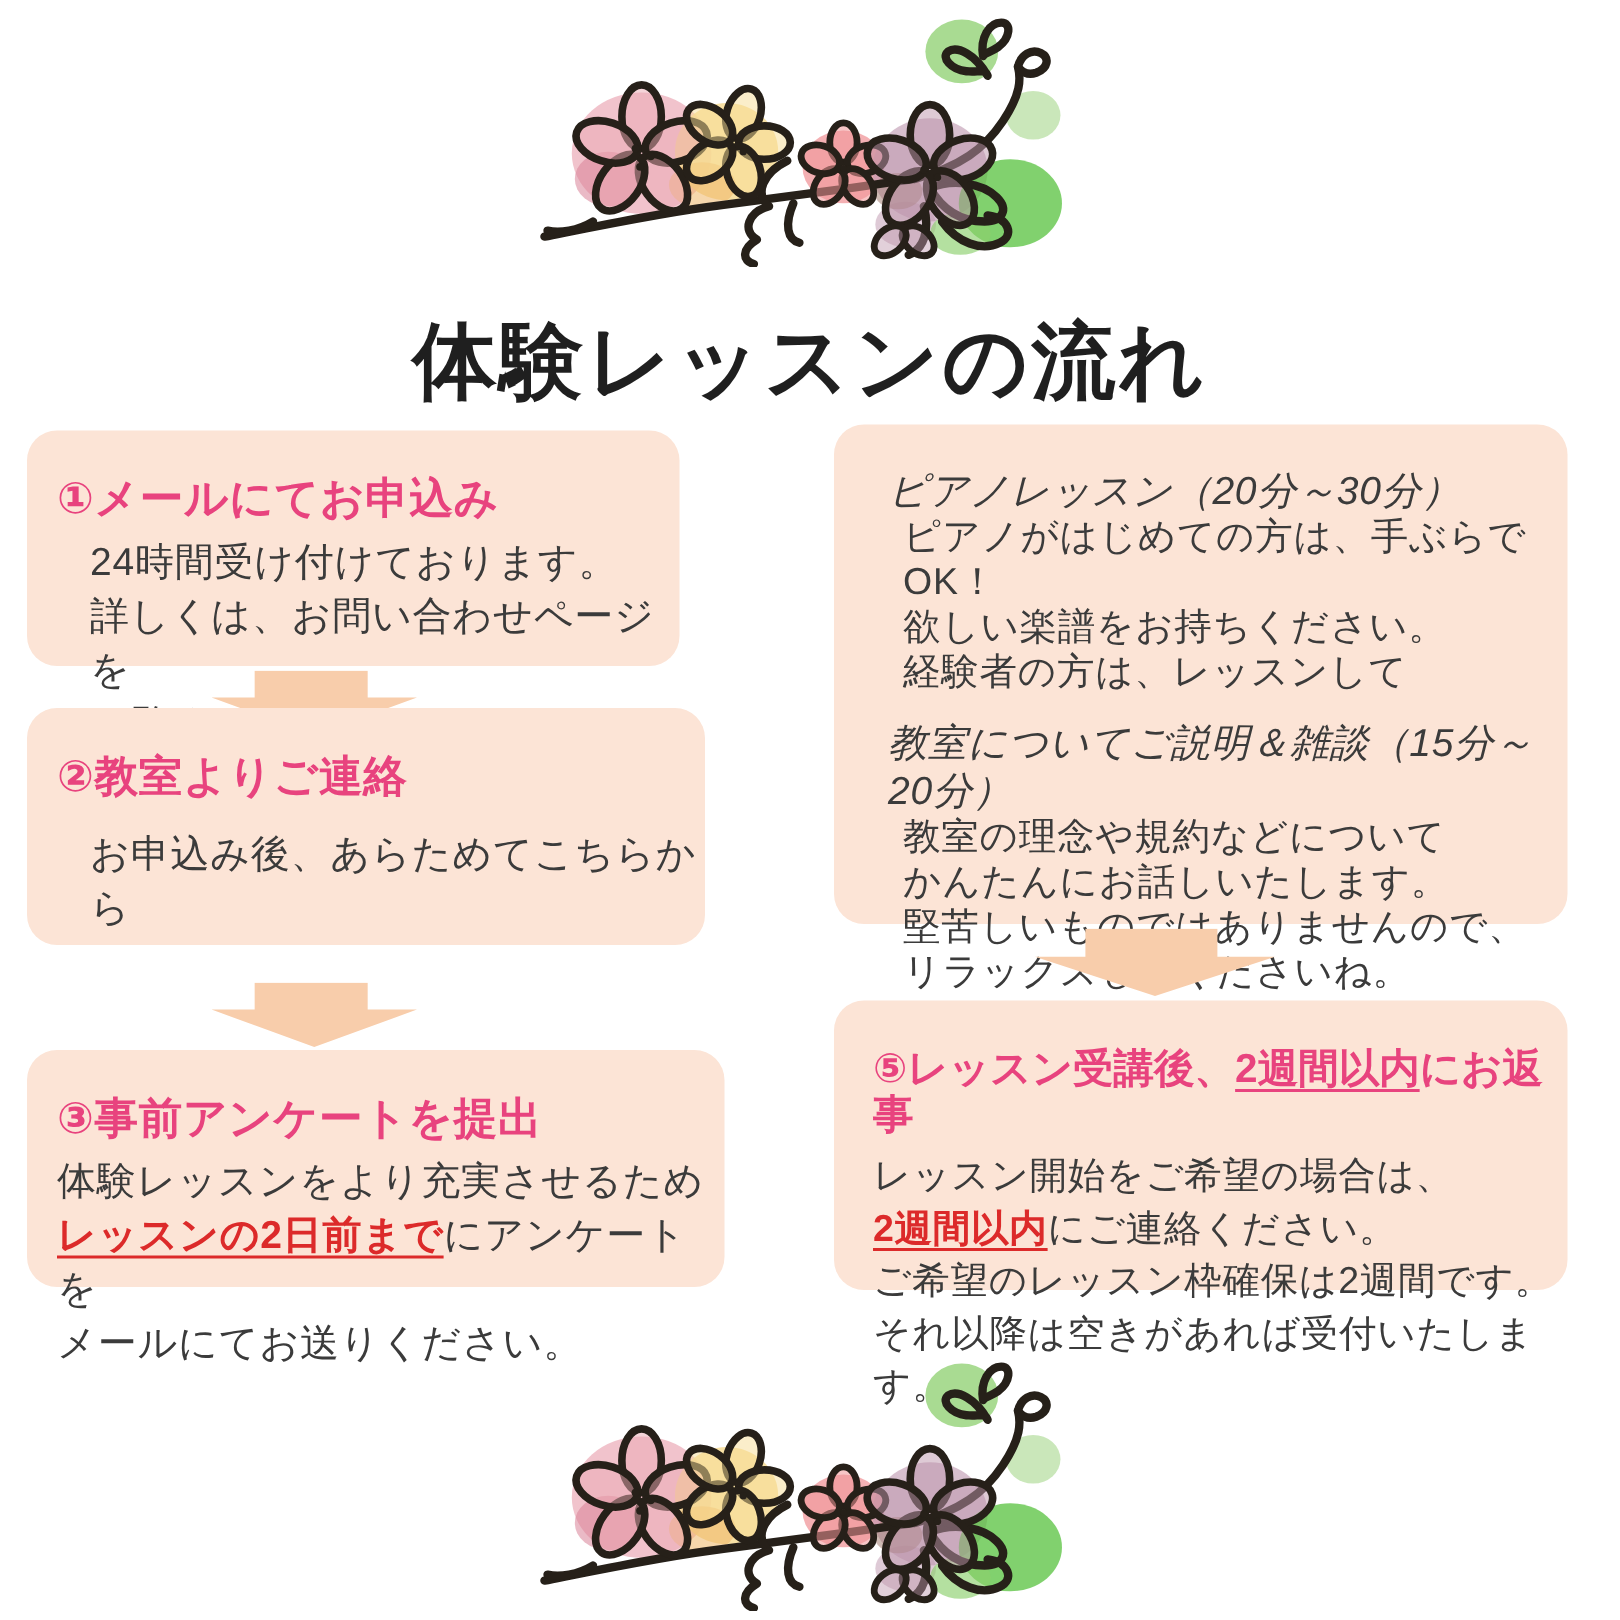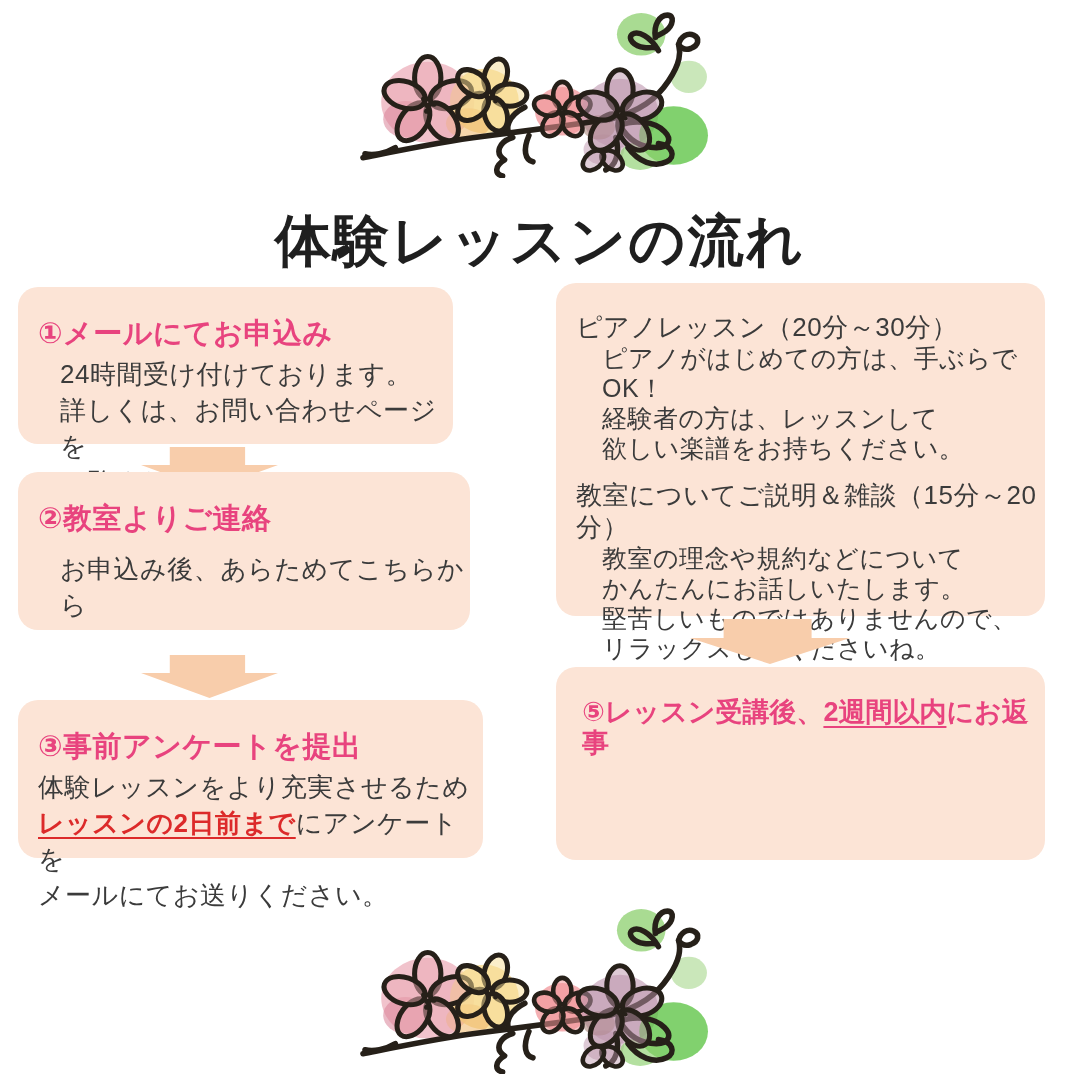--- a/index.html
+++ b/index.html
@@ -33,21 +33,21 @@
     margin:2px 0 6px 20px;font-size:29px;font-weight:bold;color:var(--heading-pink);
     line-height:1.15;letter-spacing:0.5px;
   }
   .box4 .heading{font-size:28px;}
   .box5 .heading{margin-left:26px;font-size:27px;letter-spacing:0;}
   .line{font-size:26px;color:var(--body-text);line-height:36px;letter-spacing:0.5px;}
   .box1 .body,.box2 .body{margin-left:42px;}
   .box2 .body{margin-top:16px;}
   .box3 .body{margin-left:20px;}
   .box4 .line{line-height:30px;font-size:25px;}
-  .section-title{font-size:26px;color:var(--body-text);line-height:32px;margin-left:20px;letter-spacing:0.5px;}
+  .section-title{font-size:26px;color:var(--body-text);line-height:32px;margin-left:36px;letter-spacing:0.5px;font-style:italic;}
   .box4 .sub{margin-left:46px;}
   .box4 .section2{margin-top:16px;}
   .box5 .body{margin-left:26px;margin-top:8px;}
   .box5 .line{line-height:35px;font-size:25px;}
   .hl-red{
     color:var(--alert-red);font-weight:bold;text-decoration:underline;
     text-decoration-thickness:2px;text-underline-offset:5px;
   }
   .u{
     text-decoration:underline;text-decoration-thickness:2px;text-underline-offset:5px;
@@ -175,37 +175,45 @@
         <span class="hl-red">レッスンの2日前まで</span><span>にアンケートを</span>
       </div>
       <div class="line">メールにてお送りください。</div>
     </div>
   </section>
 
   <section class="box box4">
     <div class="section-title">ピアノレッスン（20分～30分）</div>
     <div class="sub">
       <div class="line">ピアノがはじめての方は、手ぶらでOK！</div>
+      <div class="line">欲しい楽譜をお持ちください。</div>
       <div class="line">経験者の方は、レッスンして</div>
-      <div class="line">欲しい楽譜をお持ちください。</div>
     </div>
     <div class="section-title section2">教室についてご説明＆雑談（15分～20分）</div>
     <div class="sub">
       <div class="line">教室の理念や規約などについて</div>
       <div class="line">かんたんにお話しいたします。</div>
       <div class="line">堅苦しいものではありませんので、</div>
       <div class="line">リラックスしてくださいね。</div>
     </div>
   </section>
 
   <div class="arrow arrow3"></div>
 
   <section class="box box5">
     <h2 class="heading">
       <span>⑤レッスン受講後、</span><span class="u">2週間以内</span><span>にお返事</span>
     </h2>
+    <div class="body">
+      <div class="line">レッスン開始をご希望の場合は、</div>
+      <div class="line">
+        <span class="hl-red">2週間以内</span><span>にご連絡ください。</span>
+      </div>
+      <div class="line">ご希望のレッスン枠確保は2週間です。</div>
+      <div class="line">それ以降は空きがあれば受付いたします。</div>
+    </div>
   </section>
 
   <svg class="flower flower-bottom" viewBox="0 0 360 170" aria-hidden="true">
     <use href="#flower-art"></use>
   </svg>
 
 </div>
 
 </body></html>

